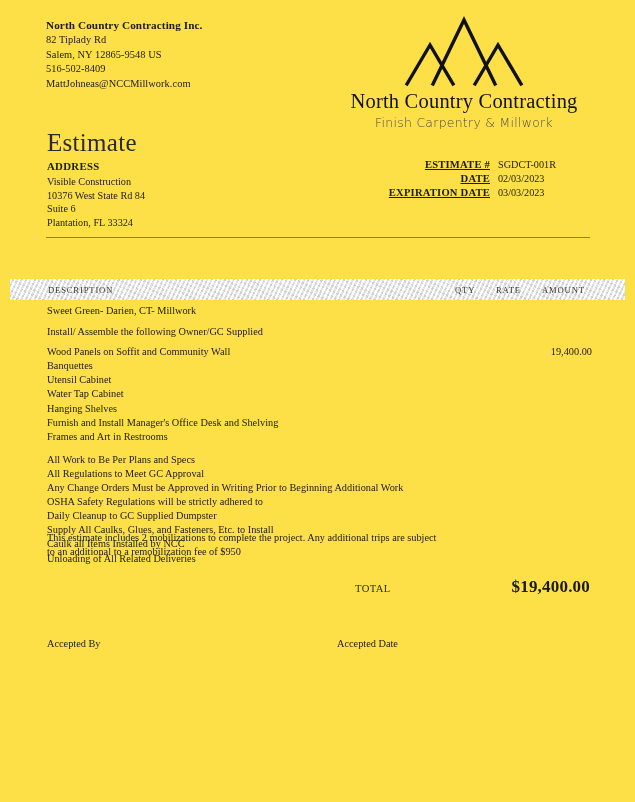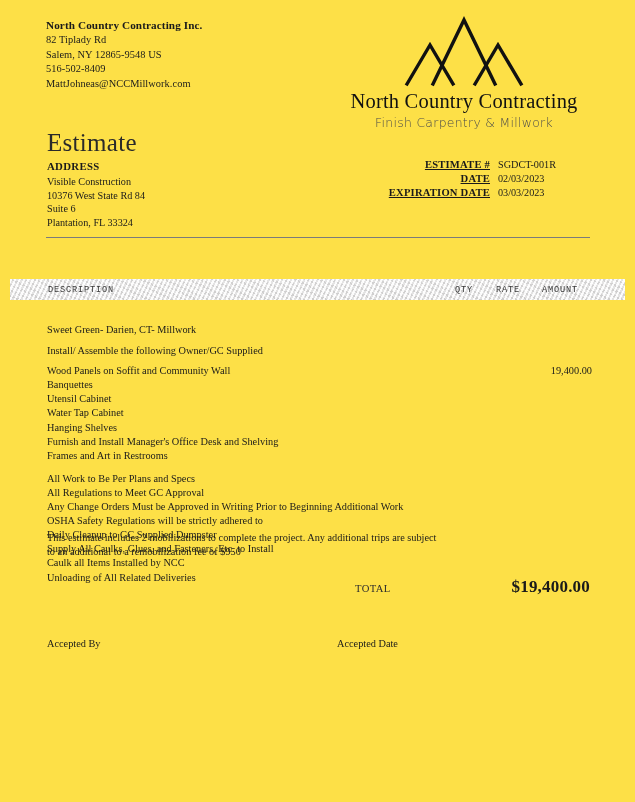--- a/index.html
+++ b/index.html
@@ -150,39 +150,38 @@
     height: 21px;
     background:
       repeating-linear-gradient(115deg, rgba(255,255,255,.85) 0 2px, rgba(190,190,190,.32) 2px 4px),
       repeating-linear-gradient(25deg, rgba(255,255,255,.6) 0 3px, rgba(175,175,175,.25) 3px 5px),
       linear-gradient(#eceaea, #e3e1e1);
   }
   .tbl-head-inner {
     position: relative;
     width: 100%;
     height: 100%;
-    font-family: Liberation Mono, monospace;
   }
   .th {
     position: absolute;
     top: 6px;
     font-size: 8.6px;
     letter-spacing: 0.85px;
     color: #3a3a3a;
   }
   .th-desc   { left: 38px; }
   .th-qty    { left: 445px; }
   .th-rate   { left: 486px; }
   .th-amount { left: 532px; }
 
   
   .items {
     position: absolute;
     left: 47px;
-    top: 323px;
+    top: 304px;
     width: 545px;
   }
   .item-row {
     position: relative;
     font-size: 10.3px;
     line-height: 14.1px;
     min-height: 14.1px;
   }
   .item-row .desc { display: block; }
   .item-row .amt {

